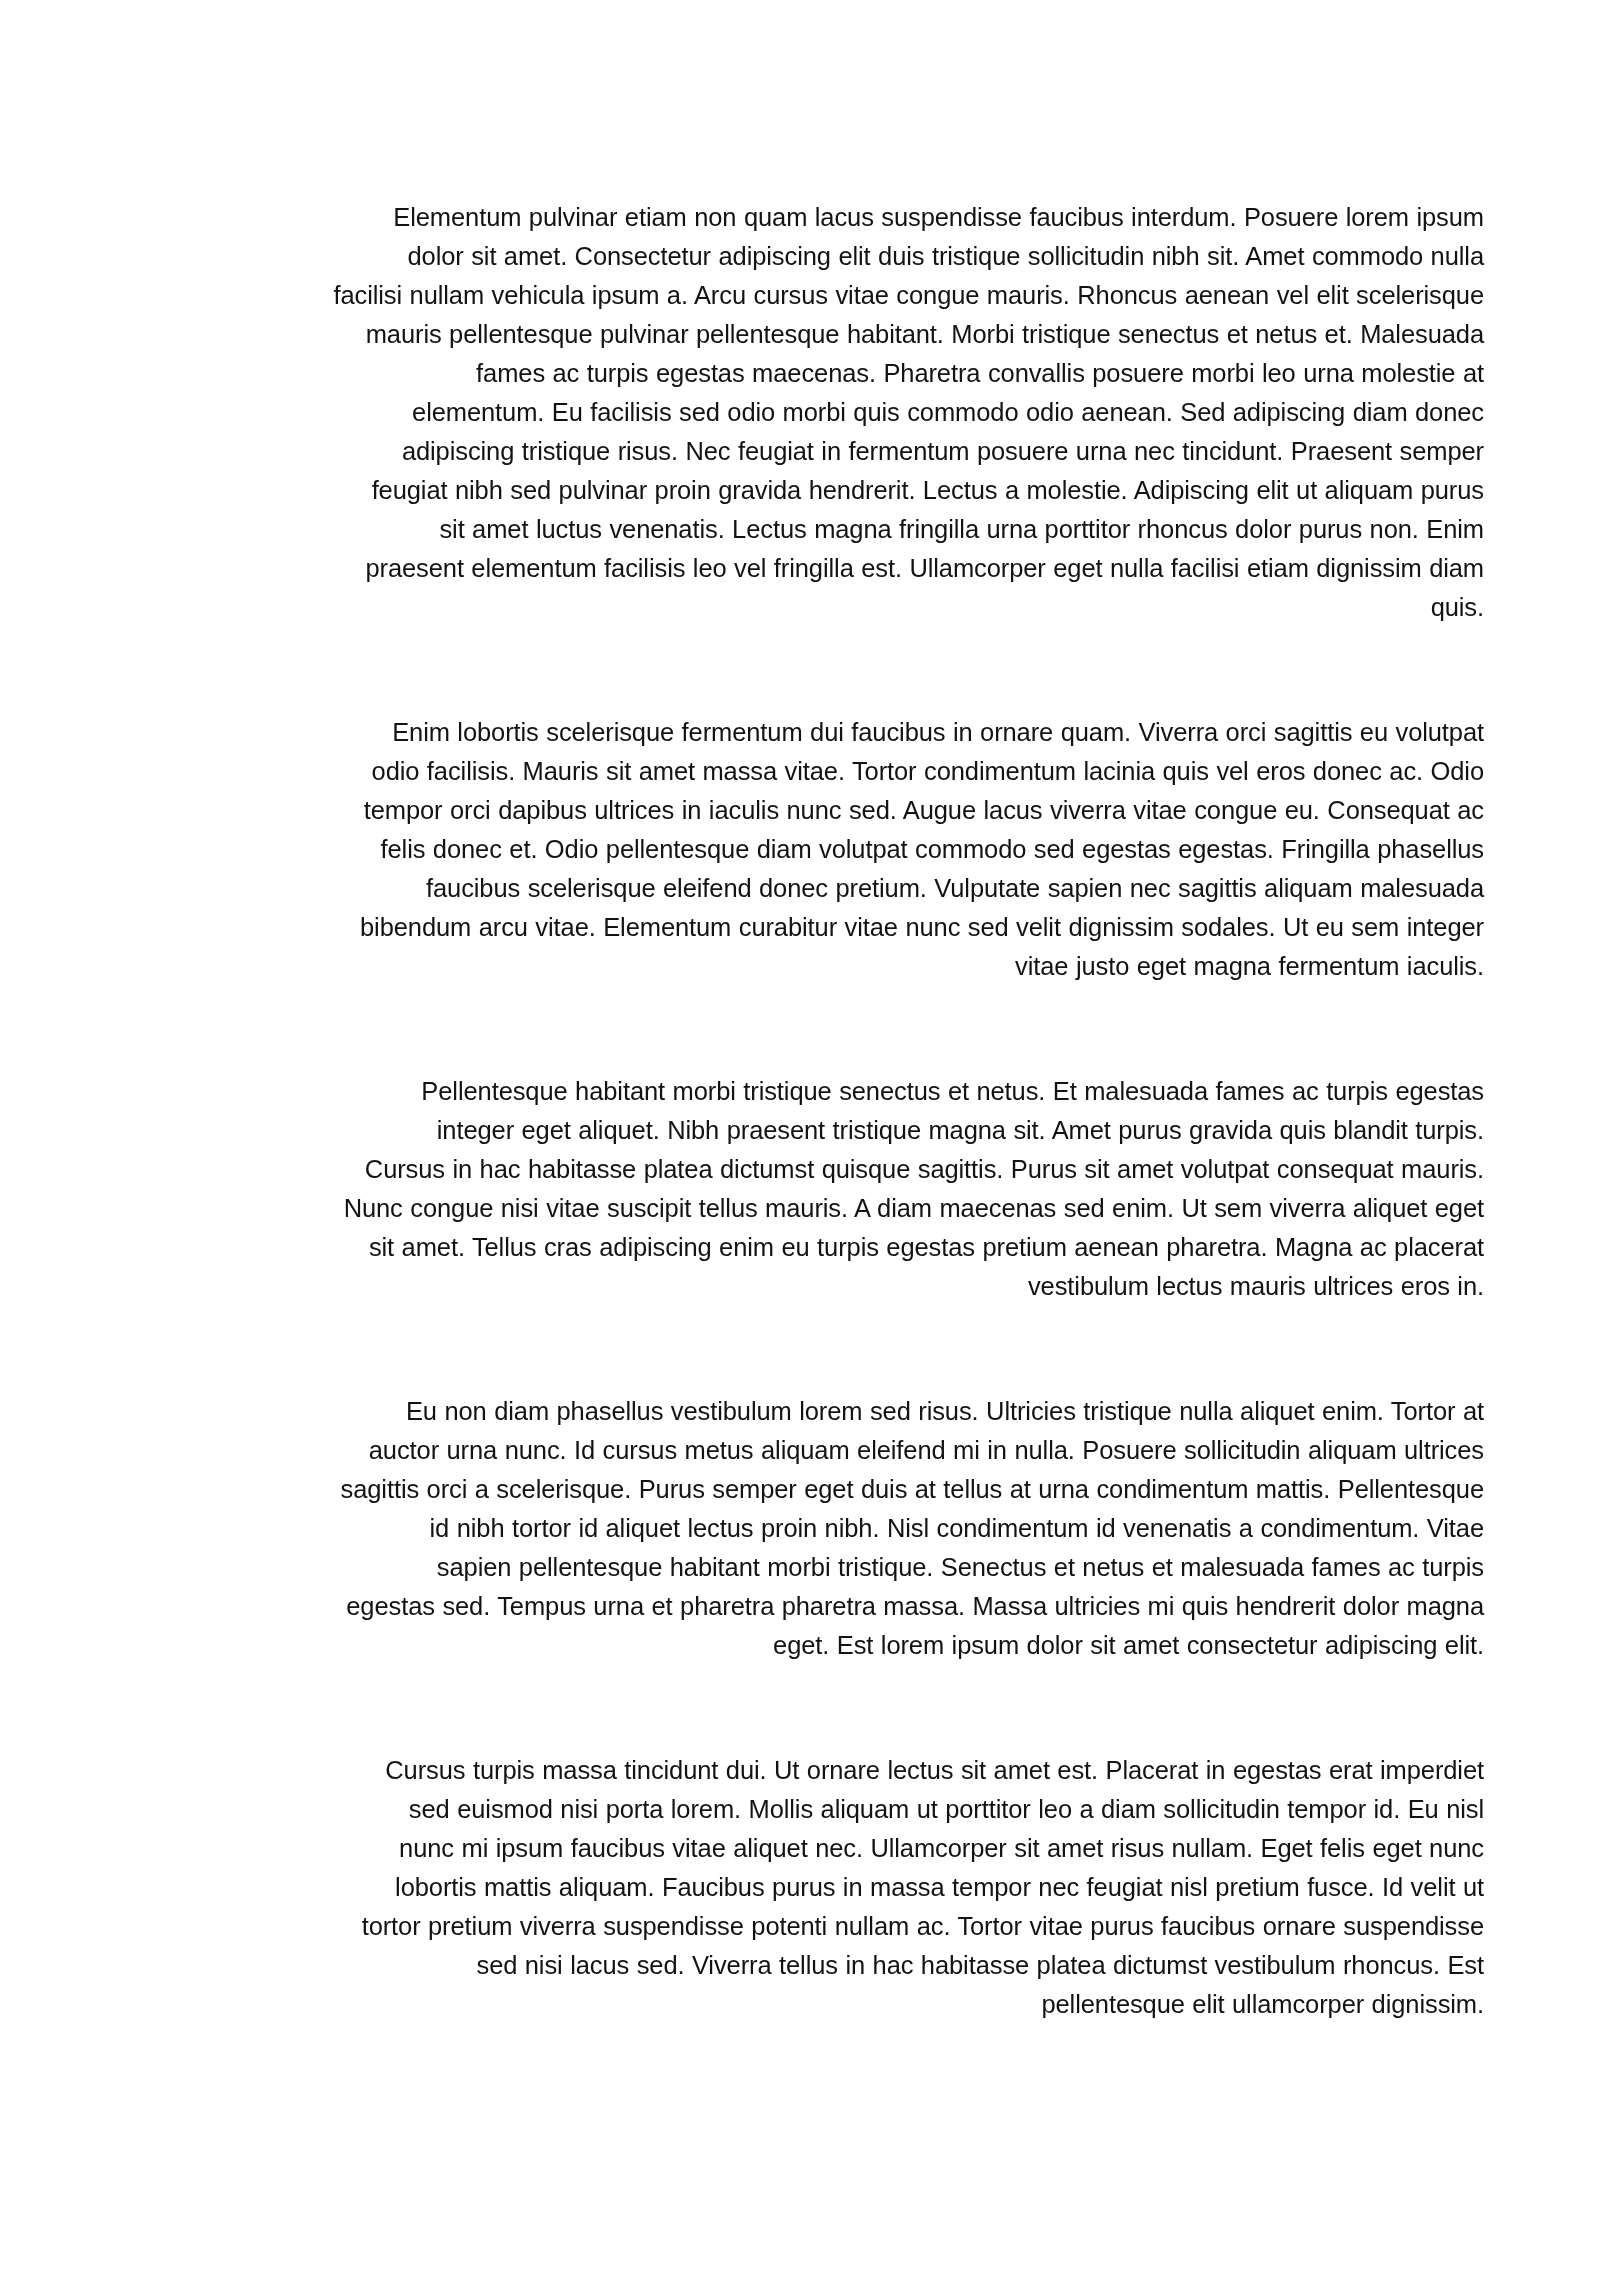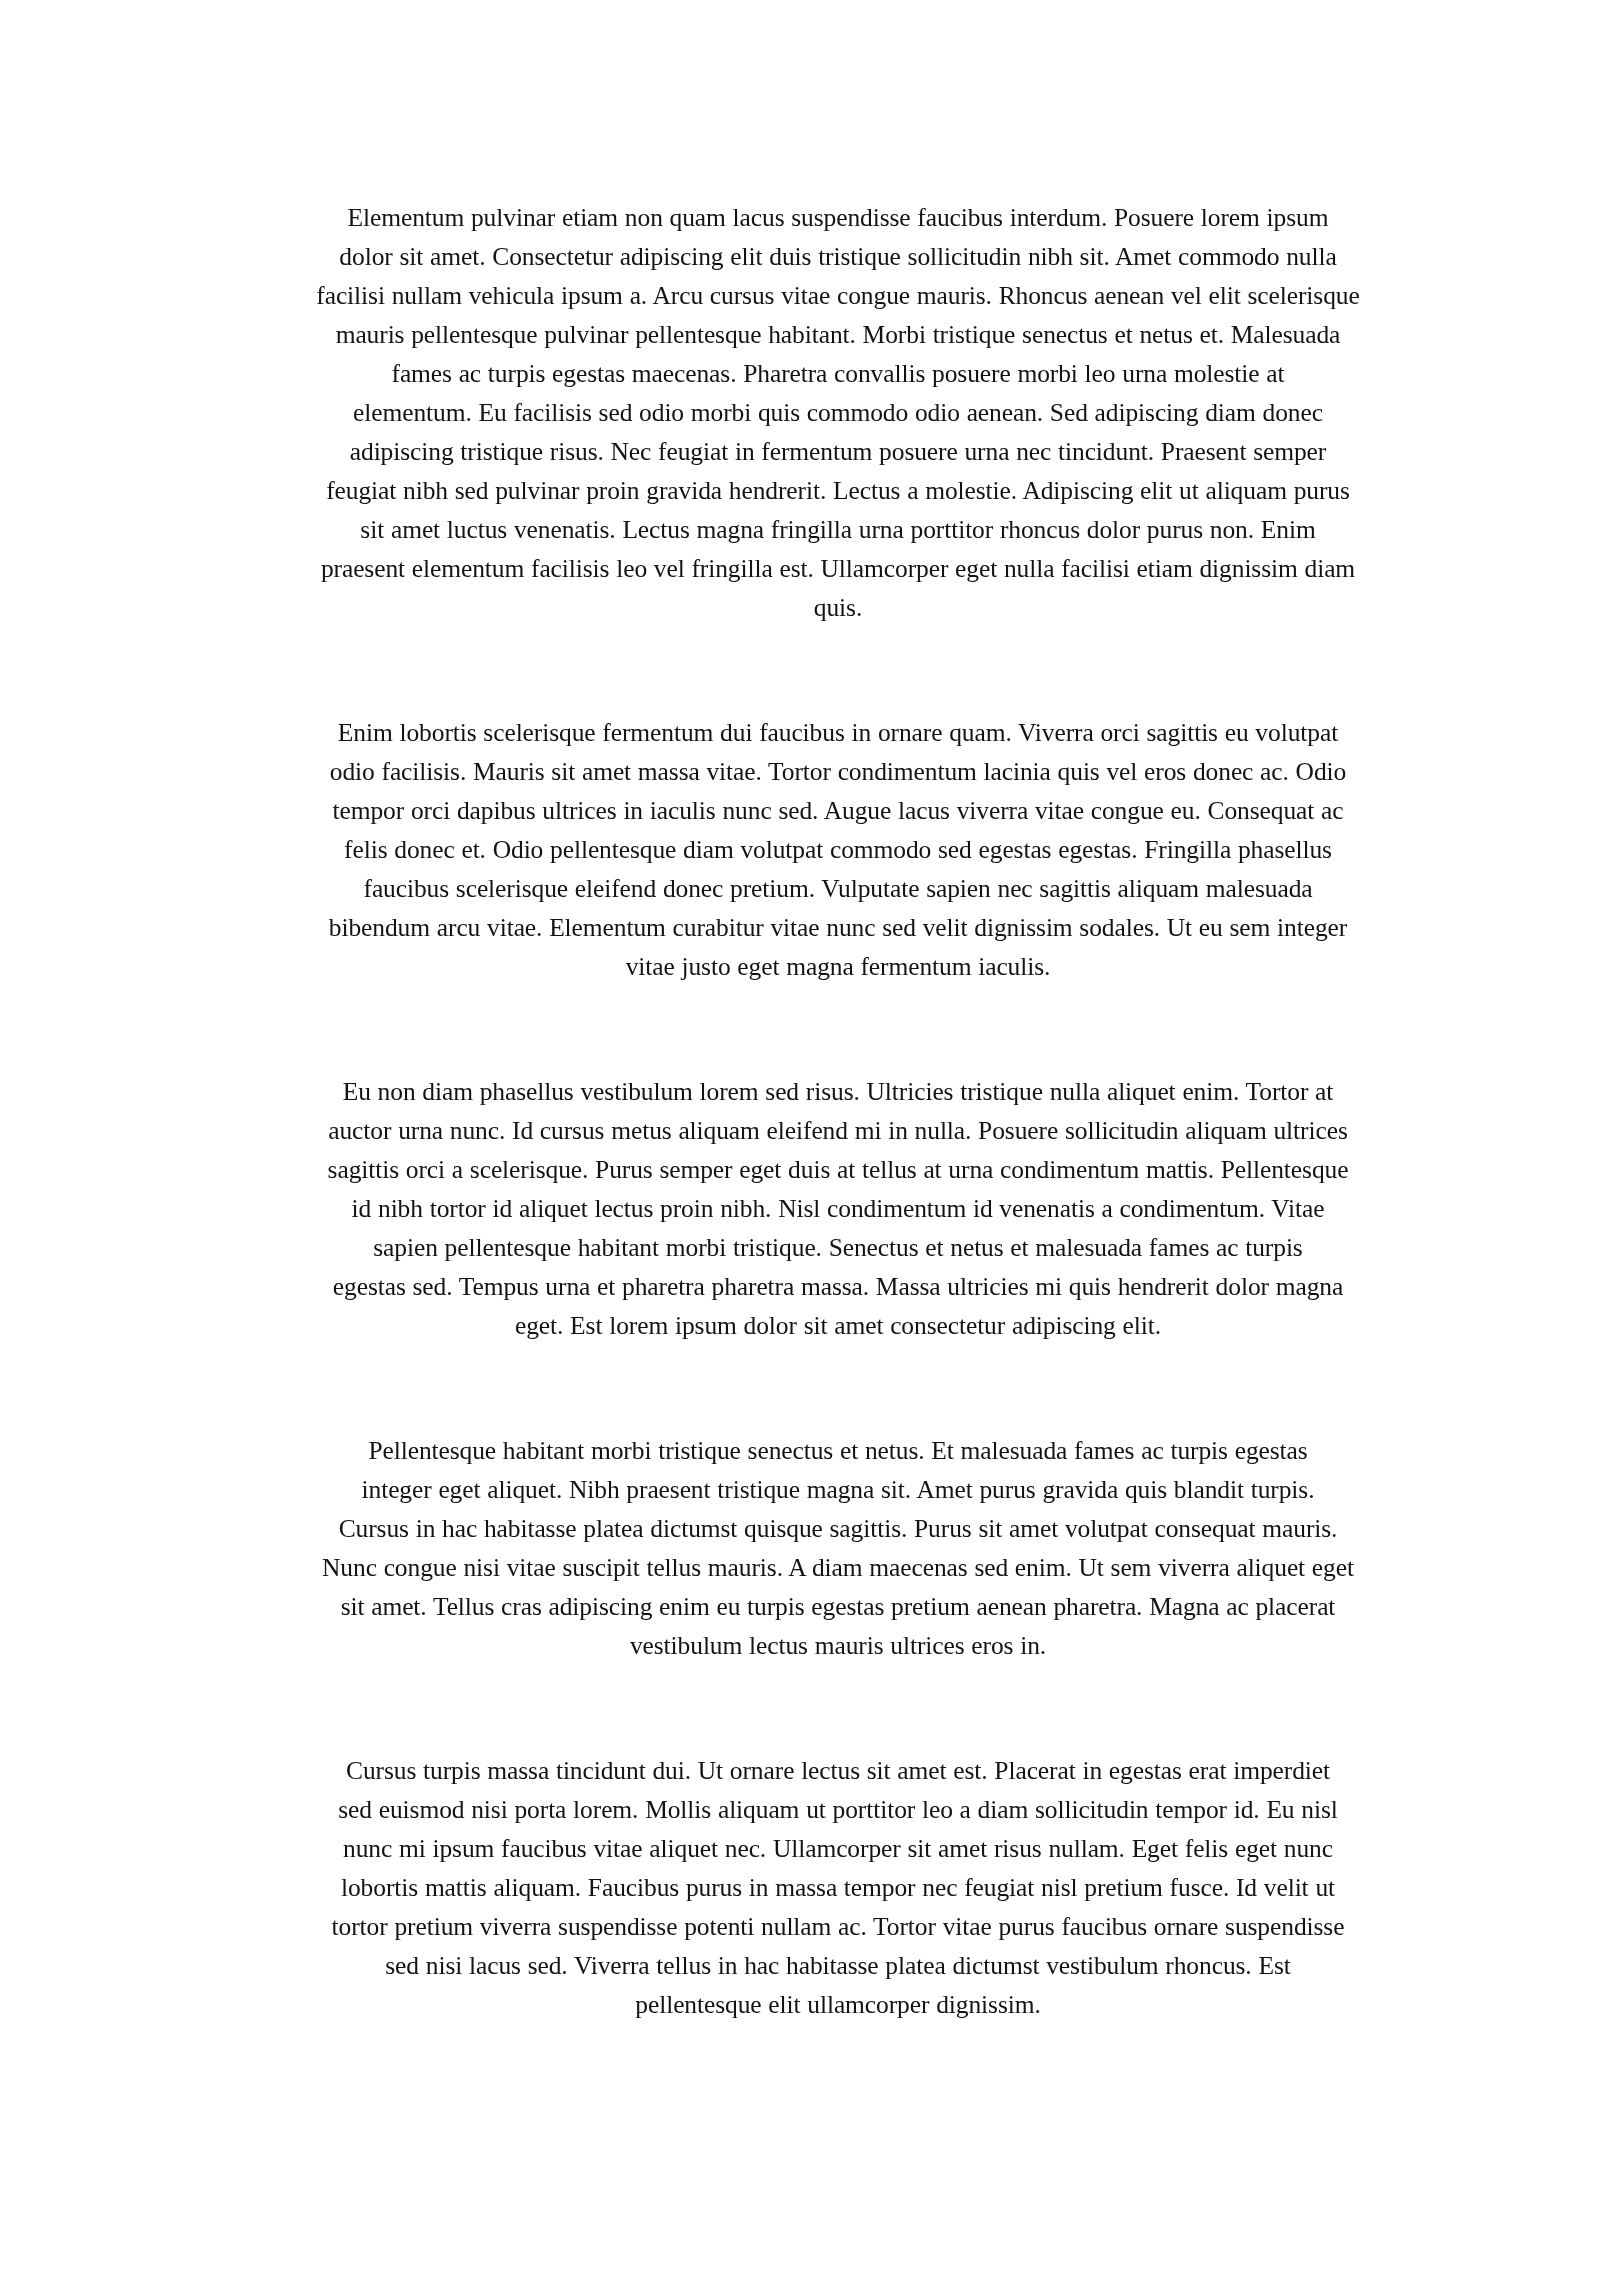--- a/index.html
+++ b/index.html
@@ -22,23 +22,22 @@
     font-size: 25.5px;
     line-height: 39px;
     letter-spacing: -0.1px;
     color: #131313;
   }
   .para {
     margin: 0 0 86px 0;
     padding: 0;
     max-width: 1292px;
     white-space: pre-line;   
-    text-align: center;
+    text-align: right;
     word-spacing: 0.5px;
-    font-family: Liberation Serif, serif;
   }
 </style>
 </head>
 <body style="background: rgb(255, 255, 255);">
 
 <div class="page" style="background: rgb(255, 255, 255); color: rgb(19, 19, 19);">
   <p class="para">Elementum pulvinar etiam non quam lacus suspendisse faucibus interdum. Posuere lorem ipsum
 dolor sit amet. Consectetur adipiscing elit duis tristique sollicitudin nibh sit. Amet commodo nulla
 facilisi nullam vehicula ipsum a. Arcu cursus vitae congue mauris. Rhoncus aenean vel elit scelerisque
 mauris pellentesque pulvinar pellentesque habitant. Morbi tristique senectus et netus et. Malesuada
@@ -49,33 +48,33 @@
 sit amet luctus venenatis. Lectus magna fringilla urna porttitor rhoncus dolor purus non. Enim
 praesent elementum facilisis leo vel fringilla est. Ullamcorper eget nulla facilisi etiam dignissim diam
 quis.</p>
   <p class="para">Enim lobortis scelerisque fermentum dui faucibus in ornare quam. Viverra orci sagittis eu volutpat
 odio facilisis. Mauris sit amet massa vitae. Tortor condimentum lacinia quis vel eros donec ac. Odio
 tempor orci dapibus ultrices in iaculis nunc sed. Augue lacus viverra vitae congue eu. Consequat ac
 felis donec et. Odio pellentesque diam volutpat commodo sed egestas egestas. Fringilla phasellus
 faucibus scelerisque eleifend donec pretium. Vulputate sapien nec sagittis aliquam malesuada
 bibendum arcu vitae. Elementum curabitur vitae nunc sed velit dignissim sodales. Ut eu sem integer
 vitae justo eget magna fermentum iaculis.</p>
+  <p class="para">Pellentesque habitant morbi tristique senectus et netus. Et malesuada fames ac turpis egestas
+integer eget aliquet. Nibh praesent tristique magna sit. Amet purus gravida quis blandit turpis.
+Cursus in hac habitasse platea dictumst quisque sagittis. Purus sit amet volutpat consequat mauris.
+Nunc congue nisi vitae suscipit tellus mauris. A diam maecenas sed enim. Ut sem viverra aliquet eget
+sit amet. Tellus cras adipiscing enim eu turpis egestas pretium aenean pharetra. Magna ac placerat
+vestibulum lectus mauris ultrices eros in.</p>
   <p class="para">Eu non diam phasellus vestibulum lorem sed risus. Ultricies tristique nulla aliquet enim. Tortor at
 auctor urna nunc. Id cursus metus aliquam eleifend mi in nulla. Posuere sollicitudin aliquam ultrices
 sagittis orci a scelerisque. Purus semper eget duis at tellus at urna condimentum mattis. Pellentesque
 id nibh tortor id aliquet lectus proin nibh. Nisl condimentum id venenatis a condimentum. Vitae
 sapien pellentesque habitant morbi tristique. Senectus et netus et malesuada fames ac turpis
 egestas sed. Tempus urna et pharetra pharetra massa. Massa ultricies mi quis hendrerit dolor magna
 eget. Est lorem ipsum dolor sit amet consectetur adipiscing elit.</p>
-  <p class="para">Pellentesque habitant morbi tristique senectus et netus. Et malesuada fames ac turpis egestas
-integer eget aliquet. Nibh praesent tristique magna sit. Amet purus gravida quis blandit turpis.
-Cursus in hac habitasse platea dictumst quisque sagittis. Purus sit amet volutpat consequat mauris.
-Nunc congue nisi vitae suscipit tellus mauris. A diam maecenas sed enim. Ut sem viverra aliquet eget
-sit amet. Tellus cras adipiscing enim eu turpis egestas pretium aenean pharetra. Magna ac placerat
-vestibulum lectus mauris ultrices eros in.</p>
   <p class="para">Cursus turpis massa tincidunt dui. Ut ornare lectus sit amet est. Placerat in egestas erat imperdiet
 sed euismod nisi porta lorem. Mollis aliquam ut porttitor leo a diam sollicitudin tempor id. Eu nisl
 nunc mi ipsum faucibus vitae aliquet nec. Ullamcorper sit amet risus nullam. Eget felis eget nunc
 lobortis mattis aliquam. Faucibus purus in massa tempor nec feugiat nisl pretium fusce. Id velit ut
 tortor pretium viverra suspendisse potenti nullam ac. Tortor vitae purus faucibus ornare suspendisse
 sed nisi lacus sed. Viverra tellus in hac habitasse platea dictumst vestibulum rhoncus. Est
 pellentesque elit ullamcorper dignissim.</p>
 </div>
 
 

